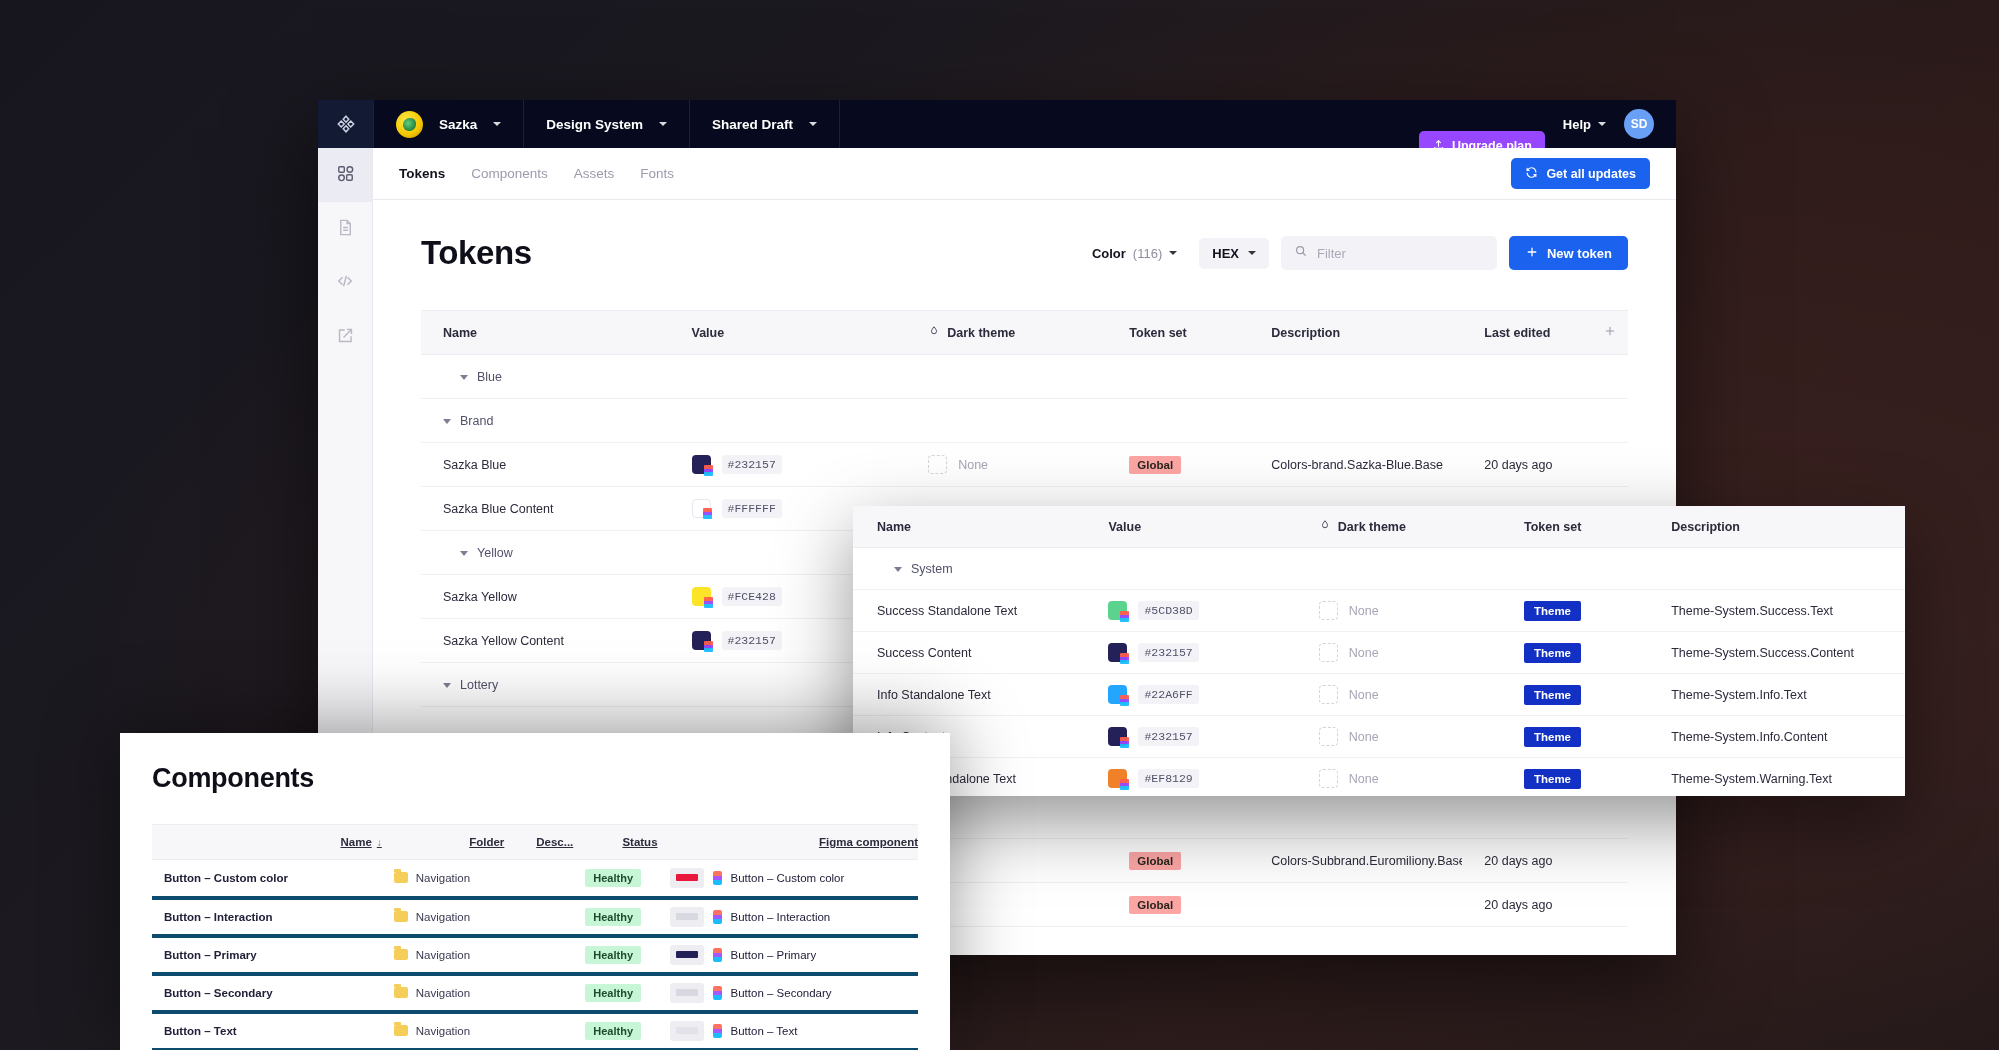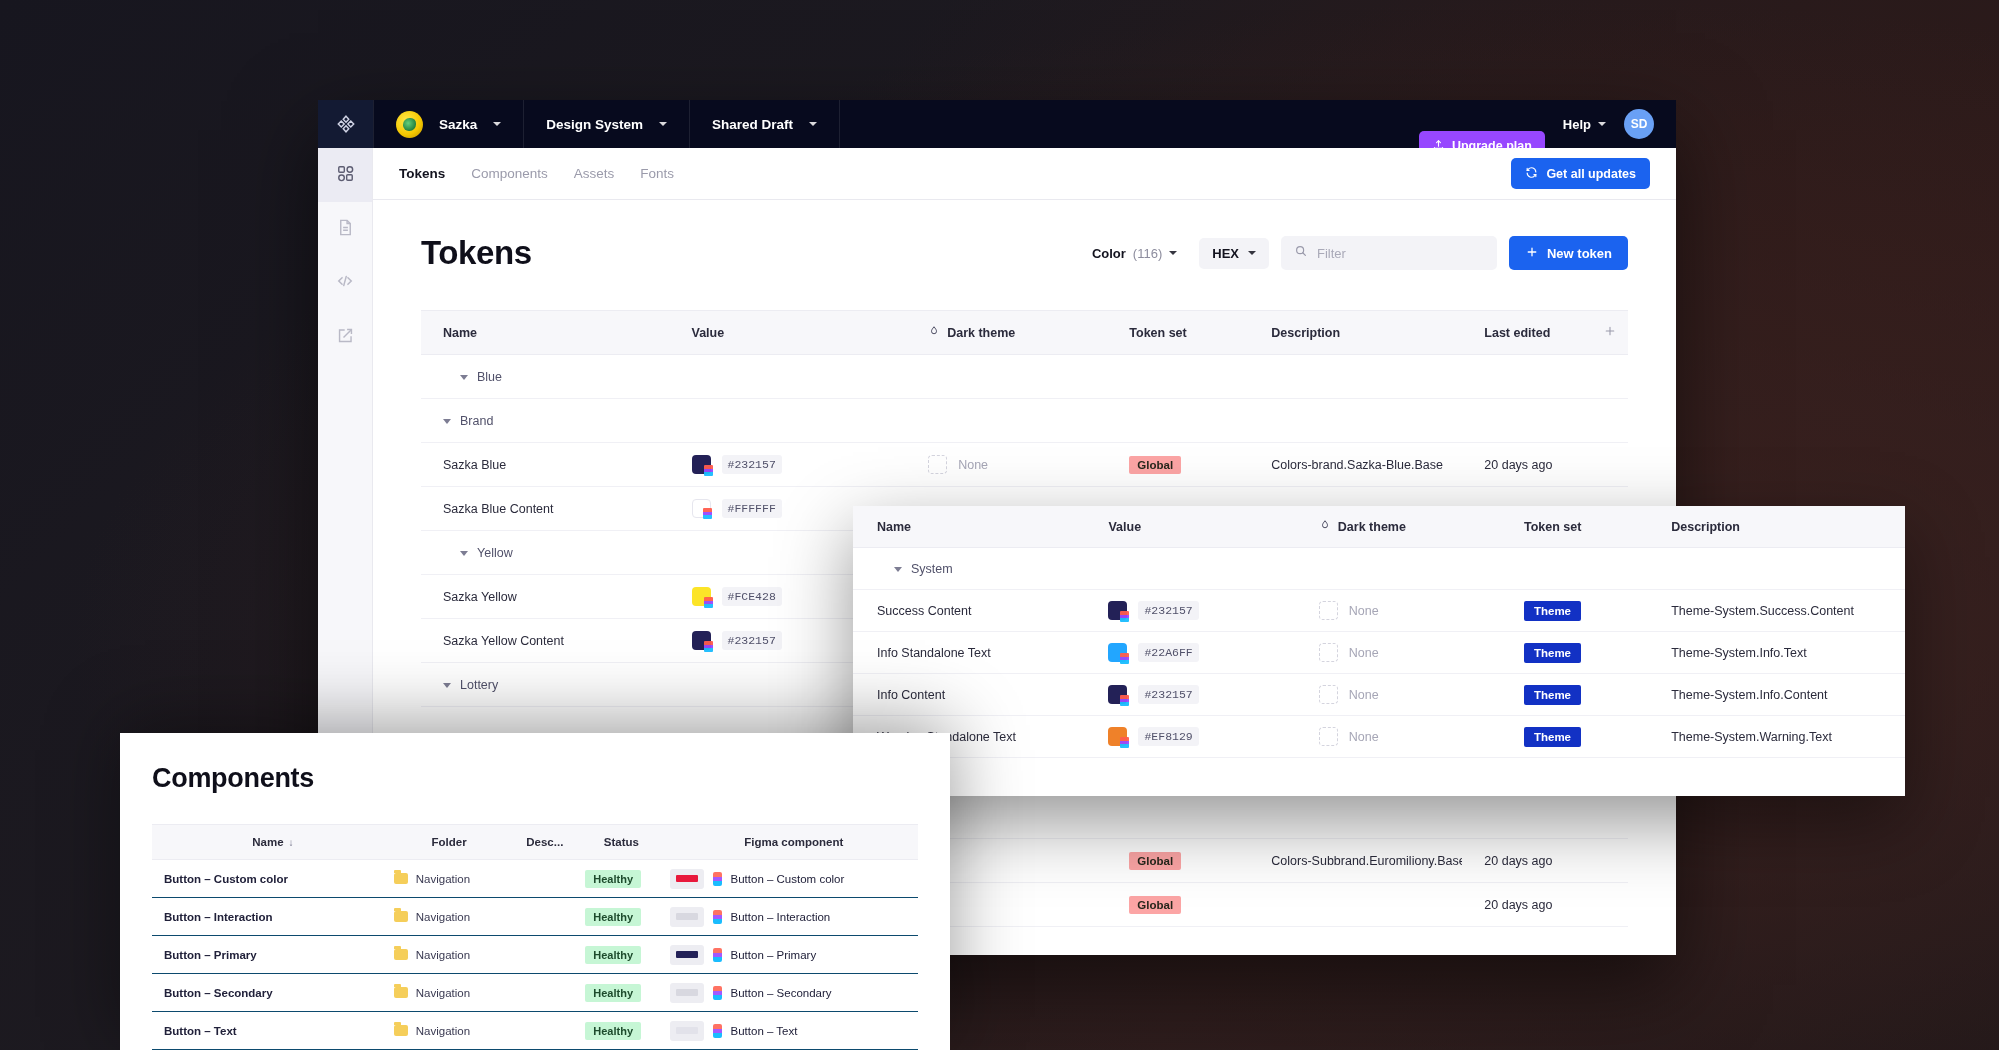--- a/index.html
+++ b/index.html
@@ -286,27 +286,28 @@
     height: 317px;
     background: #fff;
     box-shadow: 0 -8px 70px rgba(0,0,0,.40);
     overflow: hidden;
     padding: 30px 32px 0 32px;
   }
   .comp-title { font-size: 27px; font-weight: 700; color: #0f0f1a; letter-spacing:-.3px; margin-bottom: 30px;}
   table.comp { width: 100%; border-collapse: collapse; table-layout: fixed; }
   table.comp th {
     background: #f7f7fa; font-size: 11.5px; font-weight: 700; color: #2b2b3c;
-    text-align: center; padding: 11px 0 11px 12px;
+    text-align: right; padding: 11px 0 11px 12px;
     border-top: 1px solid #ececf2; border-bottom: 1px solid #ececf2;
     white-space: nowrap;
+    text-decoration: underline;
   }
   table.comp td {
     padding: 0 0 0 12px; height: 38px;
-    font-size: 11.5px; color: #21213a; border-bottom: 1px solid #0c4a6e;
+    font-size: 11.5px; color: #21213a; border-bottom: 4px solid #0c4a6e;
     vertical-align: middle; white-space: nowrap; overflow:hidden;
   }
   .cc-name { width: 30%; font-weight: 700; }
   .cc-folder { width: 16%; }
   .cc-desc { width: 9%; }
   .cc-status { width: 11%; }
   .cc-figma { width: 34%; }
   .folder-cell { display:flex; align-items:center; gap:8px; color:#3a3a52;}
   .folder-ico { width:14px;height:11px;background:#f5ce5a;border-radius:2px;flex:0 0 14px;position:relative;}
   .folder-ico::before{content:"";position:absolute;left:0;top:-3px;width:7px;height:3px;background:#f5ce5a;border-radius:1px 1px 0 0;}
@@ -709,20 +710,39 @@
 
       <tr class="grp-row">
         <td colspan="5">
           <span class="grp indent">
             <span class="tri"></span>
             <span>System</span>
           </span>
         </td>
       </tr>
 
+      <tr>
+        <td class="tok-name">Success Standalone Text</td>
+        <td>
+          <span class="val-cell">
+            <span class="swatch" style="background:#5CD38D"></span>
+            <span class="hexval">#5CD38D</span>
+          </span>
+        </td>
+        <td>
+          <span class="dark-cell">
+            <span class="dash-box"></span>
+            <span>None</span>
+          </span>
+        </td>
+        <td>
+          <span class="chip-theme">Theme</span>
+        </td>
+        <td class="muted-cell">Theme-System.Success.Text</td>
+      </tr>
 
       <tr>
         <td class="tok-name">Success Content</td>
         <td>
           <span class="val-cell">
             <span class="swatch" style="background:#232157"></span>
             <span class="hexval">#232157</span>
           </span>
         </td>
         <td>

